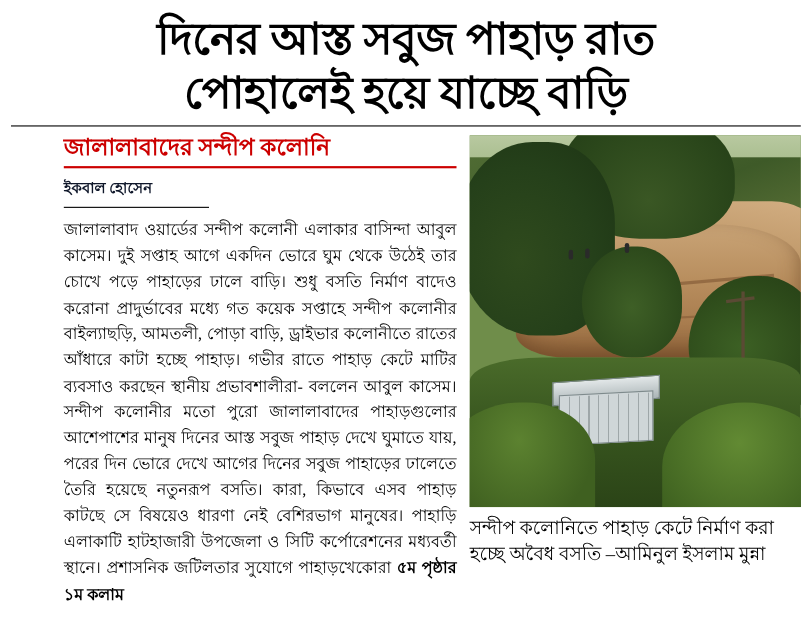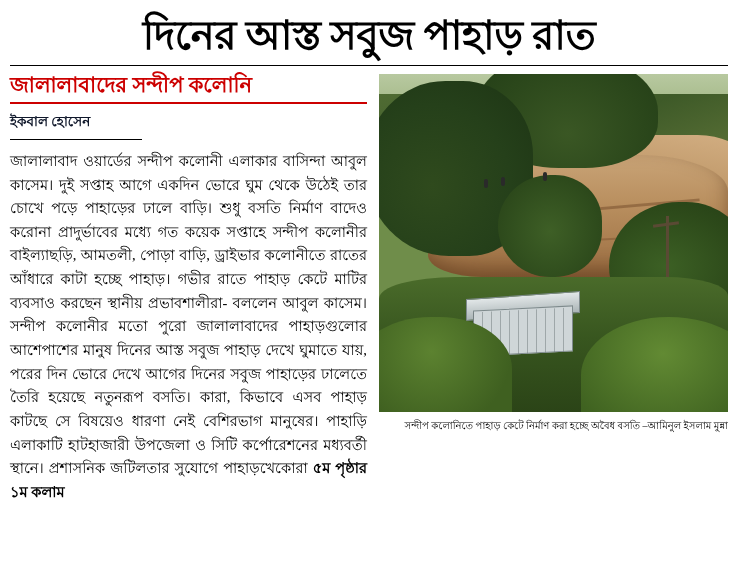--- a/index.html
+++ b/index.html
@@ -42,20 +42,21 @@
   }
   .rule {
     border-top: 1.5px solid #000;
     margin: 4px 0 8px 0;
   }
   .body-area {
     display: flex;
     flex-direction: row;
     gap: 12px;
     height: 390px;
+    margin-left: 48px;
   }
   .col-left {
     width: 357px;
     flex: 0 0 357px;
     position: relative;
   }
   .col-right {
     flex: 1 1 auto;
     position: relative;
   }
@@ -96,23 +97,23 @@
   .photo-frame {
     width: 100%;
     height: 338px;
     position: relative;
     overflow: hidden;
     background: #6f8d4a;
   }
   .caption {
     margin-top: 7px;
     font-family: "Liberation Serif", serif;
-    font-size: 10px;
+    font-size: 17px;
     line-height: 1.45;
-    text-align: right;
+    text-align: left;
     color: #000;
   }
 
   
   .ph { position: absolute; }
   .sky {
     left: 0; top: 0; width: 100%; height: 18%;
     background: linear-gradient(#b8c9a0, #93ab74);
   }
   .hill-back {
@@ -208,20 +209,21 @@
   .fig2 { left: 35%; top: 30.5%; }
   .fig3 { left: 47%; top: 29%; }
 </style>
 </head>
 <body>
 
 <div class="page">
 
   <h1 class="headline">
     <span>দিনের আস্ত সবুজ পাহাড় রাত</span><br>
+    <span>পোহালেই হয়ে যাচ্ছে বাড়ি</span>
   </h1>
 
 
   <div class="rule"></div>
 
   <div class="body-area">
 
     <div class="col-left">
       <div class="kicker">জালালাবাদের সন্দীপ কলোনি</div>
       <div class="byline">ইকবাল হোসেন</div>

